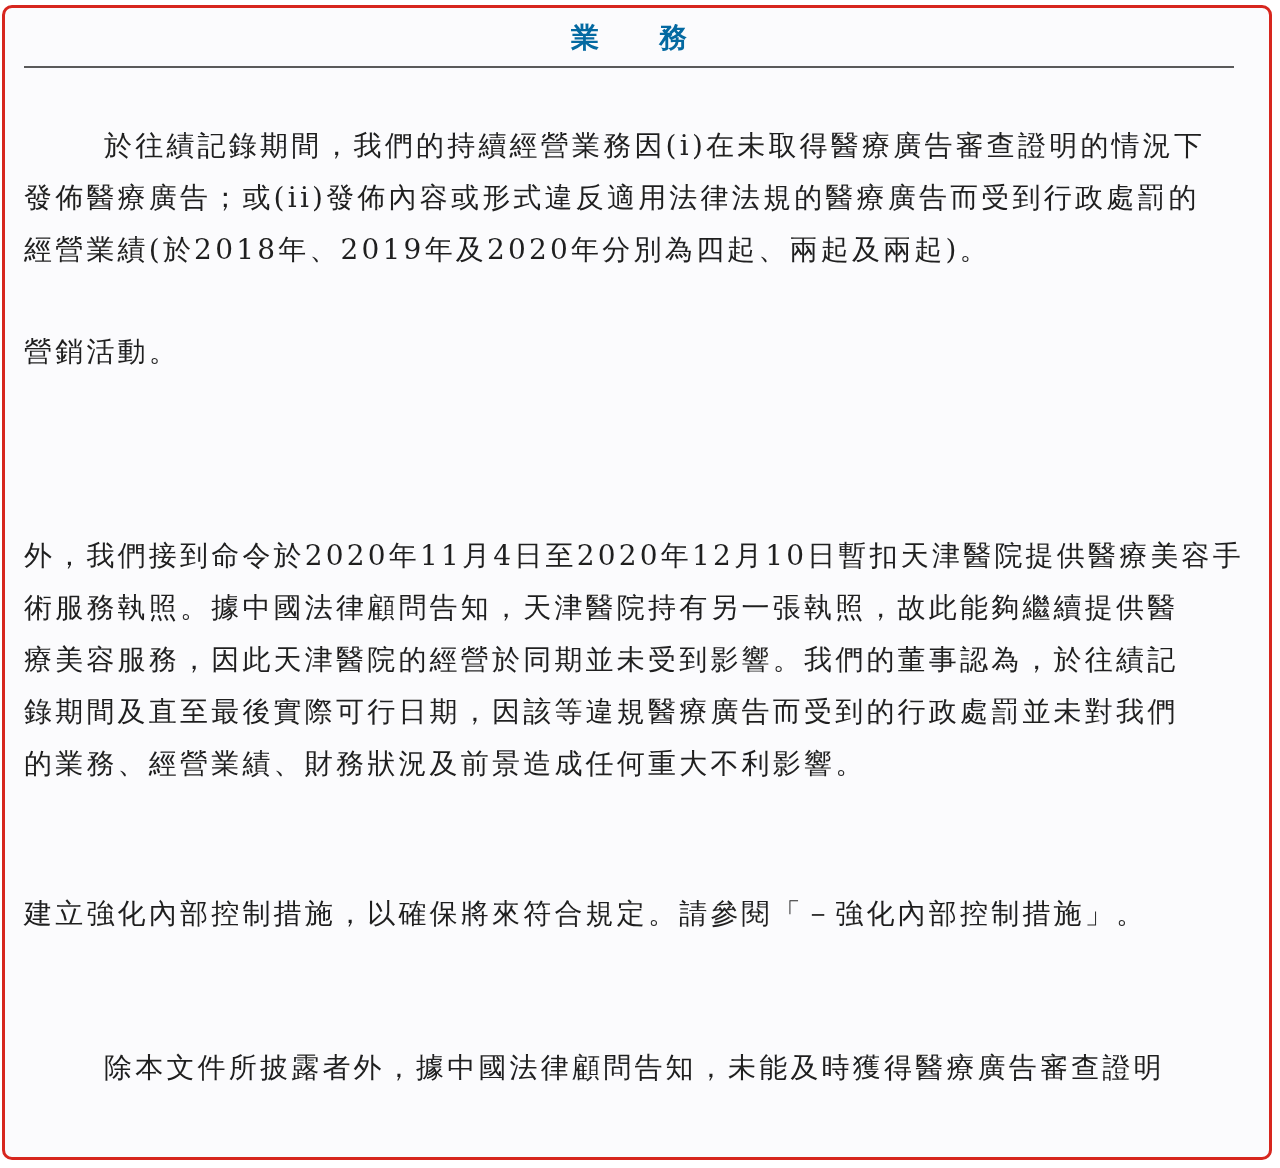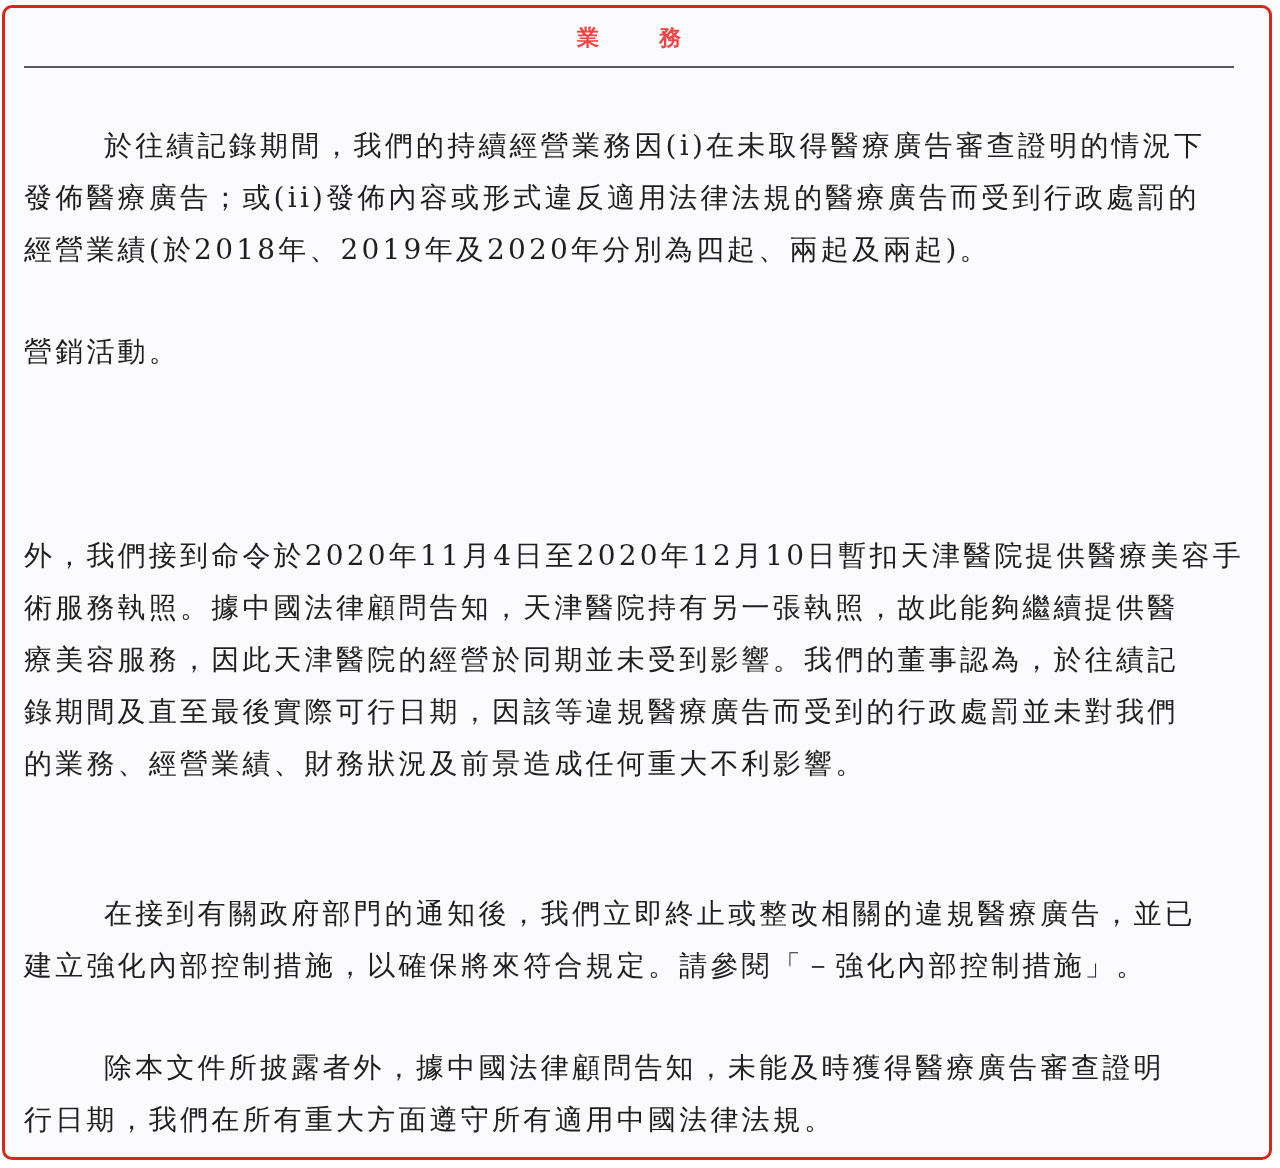--- a/index.html
+++ b/index.html
@@ -31,26 +31,26 @@
       left: 24px;
       top: 14px;
       width: 1210px;
       height: 52px;
       border-bottom: 2px solid #5a5a5a;
       text-align: center;
     }
     .header-title {
       display: inline-block;
       font-family: "DejaVu Sans", "Liberation Sans", sans-serif;
-      font-size: 22px;
+      font-size: 28px;
       font-weight: bold;
       letter-spacing: 60px;
       margin-right: -60px;
       line-height: 48px;
-      color: #ef4444;
+      color: #0369a1;
     }
     .content {
       position: absolute;
       left: 24px;
       top: 0;
       width: 1210px;
     }
     .para {
       position: absolute;
       left: 0;
@@ -94,21 +94,19 @@
 
   <div class="para" style="top:530px;">
     <span class="line">外，我們接到命令於2020年11月4日至2020年12月10日暫扣天津醫院提供醫療美容手</span>
     <span class="line">術服務執照。據中國法律顧問告知，天津醫院持有另一張執照，故此能夠繼續提供醫</span>
     <span class="line">療美容服務，因此天津醫院的經營於同期並未受到影響。我們的董事認為，於往績記</span>
     <span class="line">錄期間及直至最後實際可行日期，因該等違規醫療廣告而受到的行政處罰並未對我們</span>
     <span class="line">的業務、經營業績、財務狀況及前景造成任何重大不利影響。</span>
   </div>
 
   <div class="para" style="top:888px;">
-    <span class="line first">在接到有關政府部門的通知後，我們立即終止或整改相關的違規醫療廣告，並已</span>
     <span class="line">建立強化內部控制措施，以確保將來符合規定。請參閱「－強化內部控制措施」。</span>
   </div>
 
   <div class="para" style="top:1042px;">
     <span class="line first">除本文件所披露者外，據中國法律顧問告知，未能及時獲得醫療廣告審查證明</span>
-    <span class="line">行日期，我們在所有重大方面遵守所有適用中國法律法規。</span>
   </div>
 </div>
 
 </body></html>

